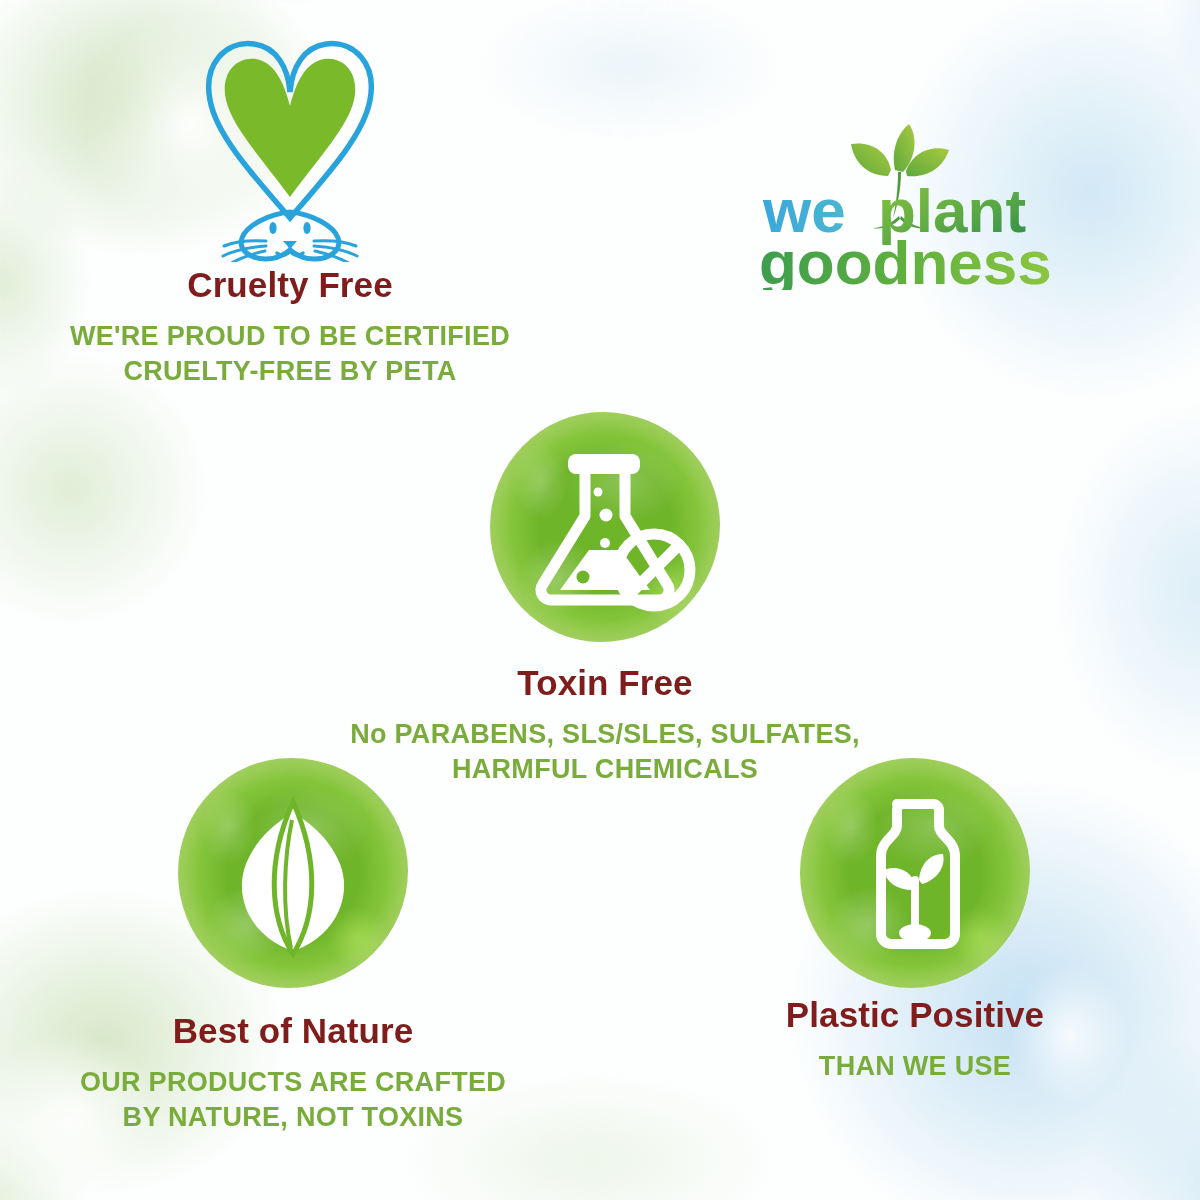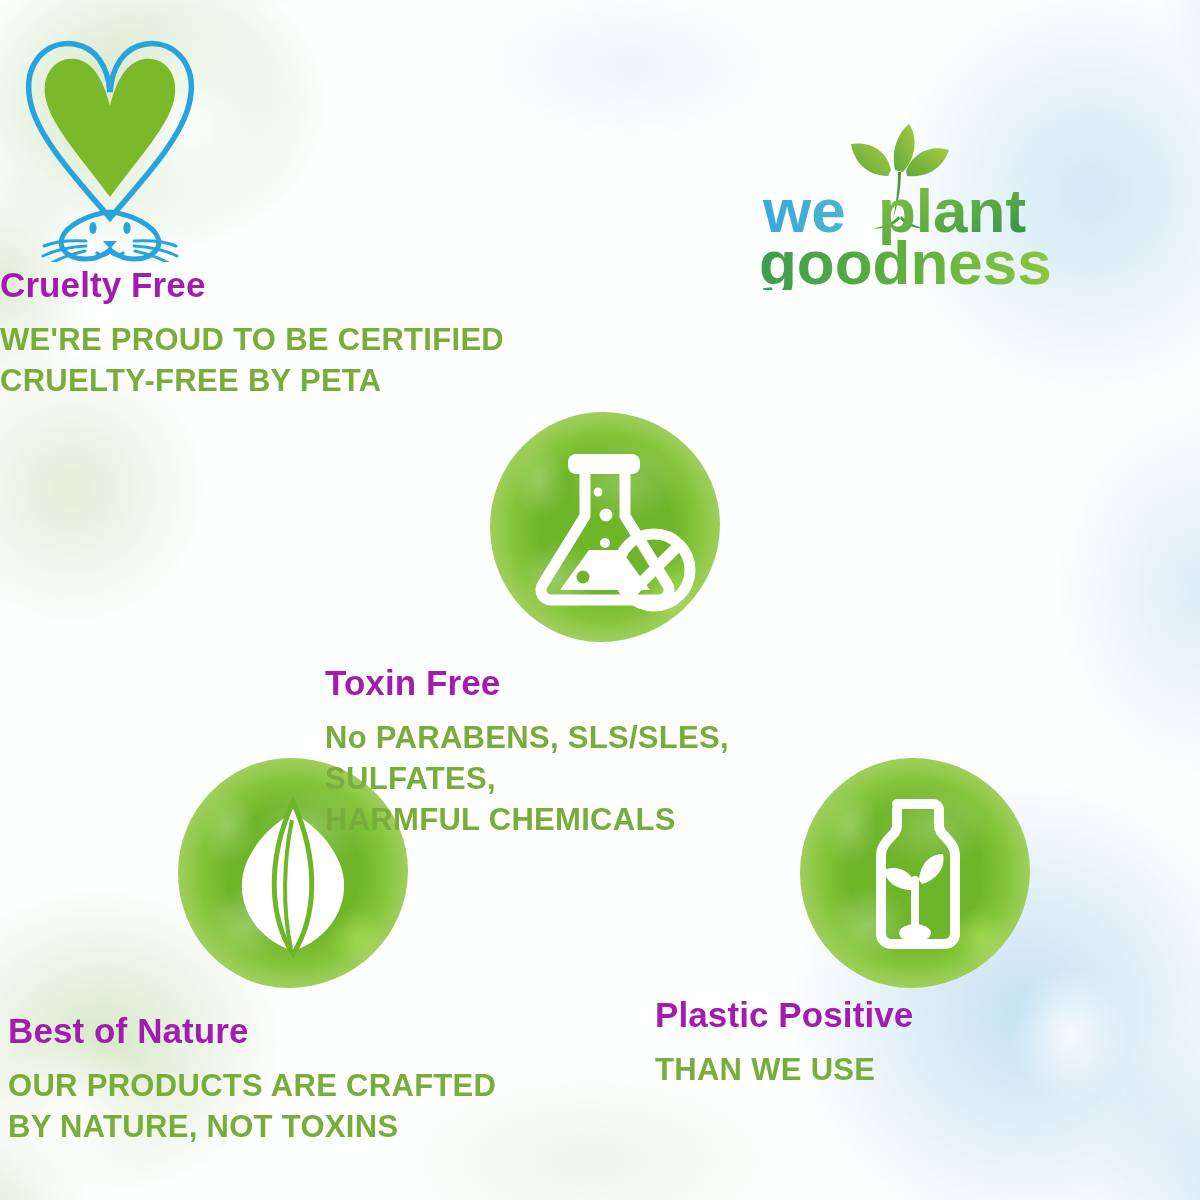--- a/index.html
+++ b/index.html
@@ -75,42 +75,42 @@
     background:radial-gradient(closest-side at 50% 40%, rgba(205,228,190,.30), rgba(205,228,190,0) 72%);
     filter:blur(3px);
   }
   .wash-tc{
     left:420px;top:-90px;width:420px;height:260px;
     background:radial-gradient(closest-side at 50% 60%, rgba(200,226,240,.30), rgba(200,226,240,0) 72%);
     filter:blur(3px);
   }
 
   
-  .panel{position:absolute;}
+  .panel{position:absolute;text-align:center;}
   .p-cruelty{left:0px;   top:22px;  width:580px;}
   .p-plant{  left:640px; top:120px; width:560px;}
   .p-toxin{  left:325px; top:412px; width:560px;}
   .p-nature{ left:8px;   top:758px; width:570px;}
   .p-plastic{left:655px; top:758px; width:520px;}
 
   .icon-wrap{display:block;margin:0 auto;}
 
   .title{
     font-family:"Liberation Sans", sans-serif;
     font-weight:bold;
     font-size:35px;
     letter-spacing:.1px;
-    color:#a21caf;
+    color:#7f1d1d;
     margin:0;
     line-height:1.1;
   }
   .subtitle{
     font-family:"Liberation Sans", sans-serif;
     font-weight:bold;
-    font-size:31px;
+    font-size:27px;
     letter-spacing:.3px;
     color:#7aac3c;
     margin:14px 0 0 0;
     line-height:1.33;
   }
 
   
   .disc{
     position:relative;
     width:230px;height:230px;

